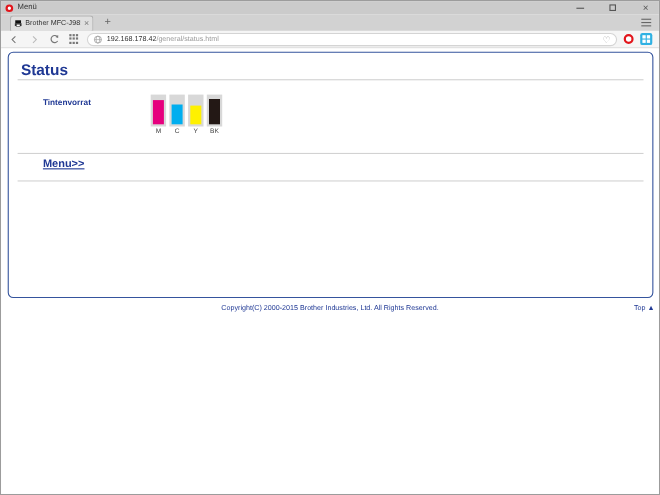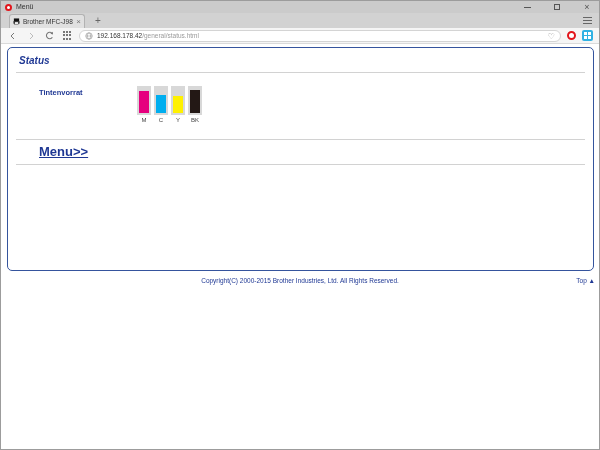--- a/index.html
+++ b/index.html
@@ -59,31 +59,31 @@
   .ext-blue { width:11px; height:11px; border-radius:2px; background:#2fb1e3; flex:0 0 auto; position:relative; }
   .ext-blue i { position:absolute; background:#fff; width:3px; height:3px; }
   .ext-blue i.a { left:2px; top:2px; } .ext-blue i.b { right:2px; top:2px; }
   .ext-blue i.c { left:2px; bottom:2px; } .ext-blue i.d { right:2px; bottom:2px; }
   
   .pagearea { position:relative; background:#fff; height:405px; }
   .contentbox {
     position:absolute; left:6px; top:3px; width:587px; height:224px;
     border:1px solid #35549d; border-radius:5px; background:#fff;
   }
-  .page-heading { position:absolute; left:11px; top:7px; font-size:10px; font-weight:bold; color:#1f3894;font-style:italic; }
+  .page-heading { position:absolute; left:11px; top:7px; font-size:14px; font-weight:bold; color:#1f3894; }
   .hr { position:absolute; left:8px; right:8px; height:0; border-top:1px solid #d2d2d2; }
   .hr1 { top:24px; } .hr2 { top:91px; } .hr3 { top:116px; }
   .ink-label { position:absolute; left:31px; top:40px; font-size:7.5px; font-weight:bold; color:#1f3894; }
   .cartridges { position:absolute; left:129px; top:38px; display:flex; gap:3px; }
   .cart { width:14px; }
   .cart-body { width:14px; height:29px; background:#d8d8d8; position:relative; }
   .cart-well { position:absolute; left:2px; right:2px; top:2px; bottom:2px; }
   .cart-fill { position:absolute; left:0; right:0; bottom:0; }
   .cart-label { font-size:6px; color:#444; text-align:center; margin-top:2px; }
-  .menu-link { position:absolute; left:31px; top:96px; font-size:13px; font-weight:bold; color:#1f3894; text-decoration:underline; cursor:pointer; }
+  .menu-link { position:absolute; left:31px; top:96px; font-size:10px; font-weight:bold; color:#1f3894; text-decoration:underline; cursor:pointer; }
   .footer { position:absolute; left:0; right:0; top:233px; height:12px; }
   .copyright { text-align:center; font-size:6.5px; color:#1f3894; }
   .top-link { position:absolute; right:4px; top:0; font-size:6.5px; color:#1f3894; cursor:pointer; }
 </style>
 </head>
 <body>
 
 <div class="window">
 
   <div class="menubar">

